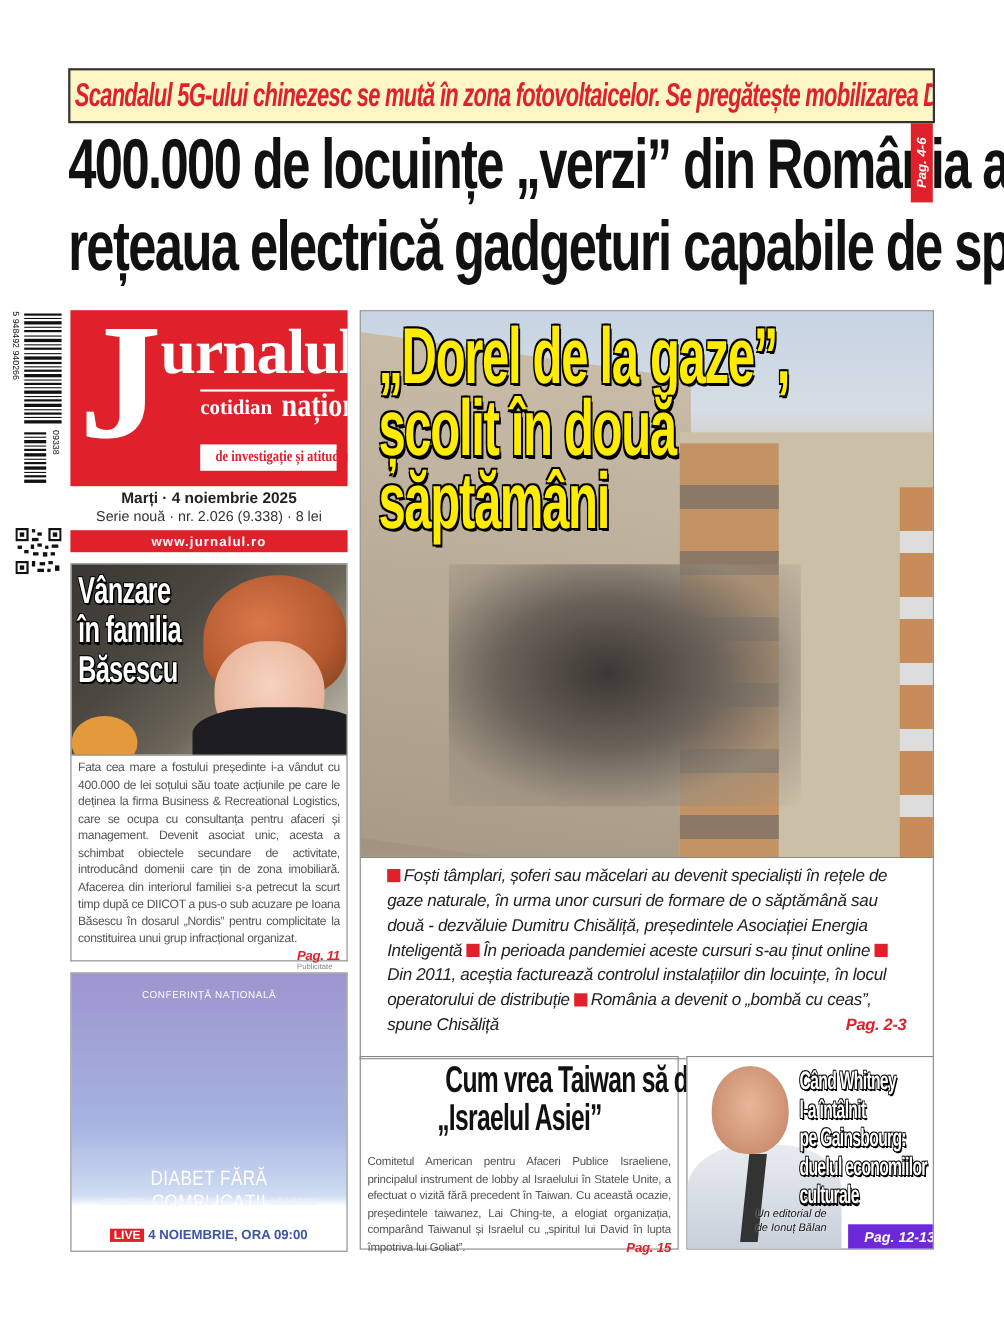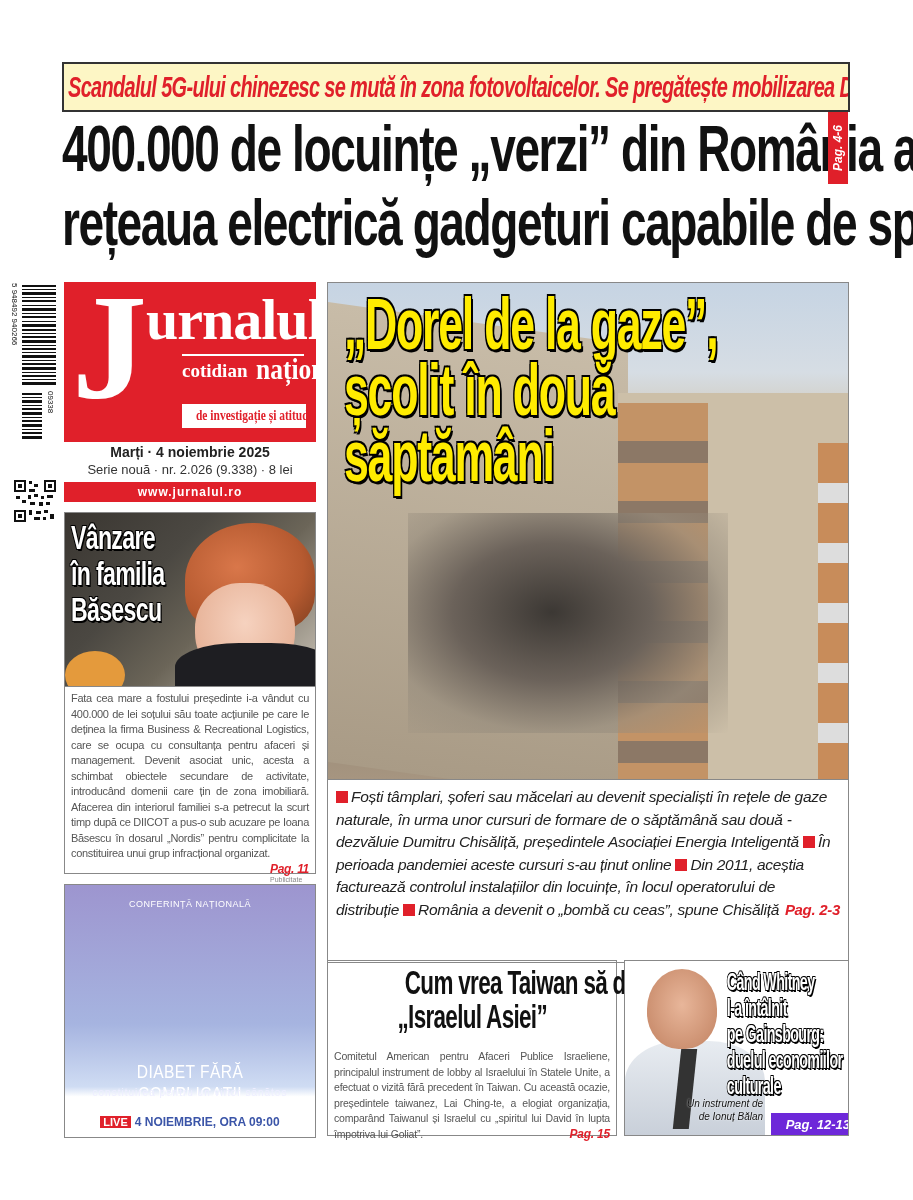--- a/index.html
+++ b/index.html
@@ -63,21 +63,21 @@
 
   
   #main-photo { left: 327px; top: 282px; width: 522px; height: 498px; border: 1px solid #888; overflow: hidden;
     background: linear-gradient(180deg,#c6d4e3 0%, #d6dde4 18%, #cfc5b2 30%, #b9ab94 55%, #8d8170 75%, #a69580 100%); }
   #mp-build1 { left: 0; top: 40px; width: 300px; height: 460px; background: linear-gradient(180deg,#c8bca8,#a99b86); transform: skewY(8deg); }
   #mp-build2 { left: 290px; top: 110px; width: 232px; height: 390px; background: #ccbfa8; }
   #mp-balc { left: 290px; top: 120px; width: 90px; height: 390px; background: repeating-linear-gradient(180deg,#c39366 0 38px,#8c7866 38px 60px); }
   #mp-balc2 { left: 490px; top: 160px; width: 32px; height: 340px; background: repeating-linear-gradient(180deg,#c88c5a 0 40px,#ddd 40px 60px); }
   #mp-damage { left: 80px; top: 230px; width: 320px; height: 220px; background: radial-gradient(ellipse at 45% 45%, #3c3834 0%, #6b625a 40%, rgba(150,140,125,0.6) 70%, transparent 100%); }
   #main-title { left: 16px; top: 8px; color: #ffec00; font-weight: bold; font-size: 72px; line-height: 66px; letter-spacing: -2px; transform: scaleX(0.62); transform-origin: left top; text-shadow: 3px 3px 0 #000, -2px -2px 0 #000, 2px -2px 0 #000, -2px 2px 0 #000; white-space: nowrap; }
-  #main-box { left: 327px; top: 780px; width: 522px; height: 183px; border: 1px solid #888; border-top: none; padding: 6px 8px; }
+  #main-box { left: 327px; top: 780px; width: 522px; height: 183px; border: 1px solid #888; border-top: none; padding: 6px 24px; }
   #main-text { font-style: italic; font-size: 15.5px; line-height: 22.5px; color: #222; letter-spacing: -0.3px; }
   .sq { display: inline-block; width: 12px; height: 12px; background: #e0202a; margin-right: 3px; vertical-align: -1px; }
   #main-pag { float: right; font-size: 15px; }
 
   
   #tw-box { left: 327px; top: 960px; width: 290px; height: 176px; border: 1px solid #888; padding: 4px 6px; }
   #tw-title { text-align: center; font-weight: bold; font-size: 34px; line-height: 34px; letter-spacing: -1px; color: #111; white-space: nowrap; }
   #tw-title span { display: inline-block; transform: scaleX(0.66); transform-origin: center top; }
   #tw-text { margin-top: 16px; font-size: 10.5px; line-height: 15.5px; color: #555; text-align: justify; letter-spacing: -0.2px; }
   #tw-pag { float: right; }
@@ -260,17 +260,17 @@
   <div id="wh-tie" class="abs"></div>
   <div id="wh-head" class="abs"></div>
   <div id="wh-title" class="abs">
     <div>Când Whitney</div>
     <div>l-a întâlnit</div>
     <div>pe Gainsbourg:</div>
     <div>duelul economiilor</div>
     <div>culturale</div>
   </div>
   <div id="wh-ed" class="abs">
-    <div>Un instrument de</div>
+    <div>Un editorial de</div>
     <div>de Ionuț Bălan</div>
   </div>
   <div id="wh-pag" class="abs">Pag. 12-13</div>
 </div>
 
 </body></html>

